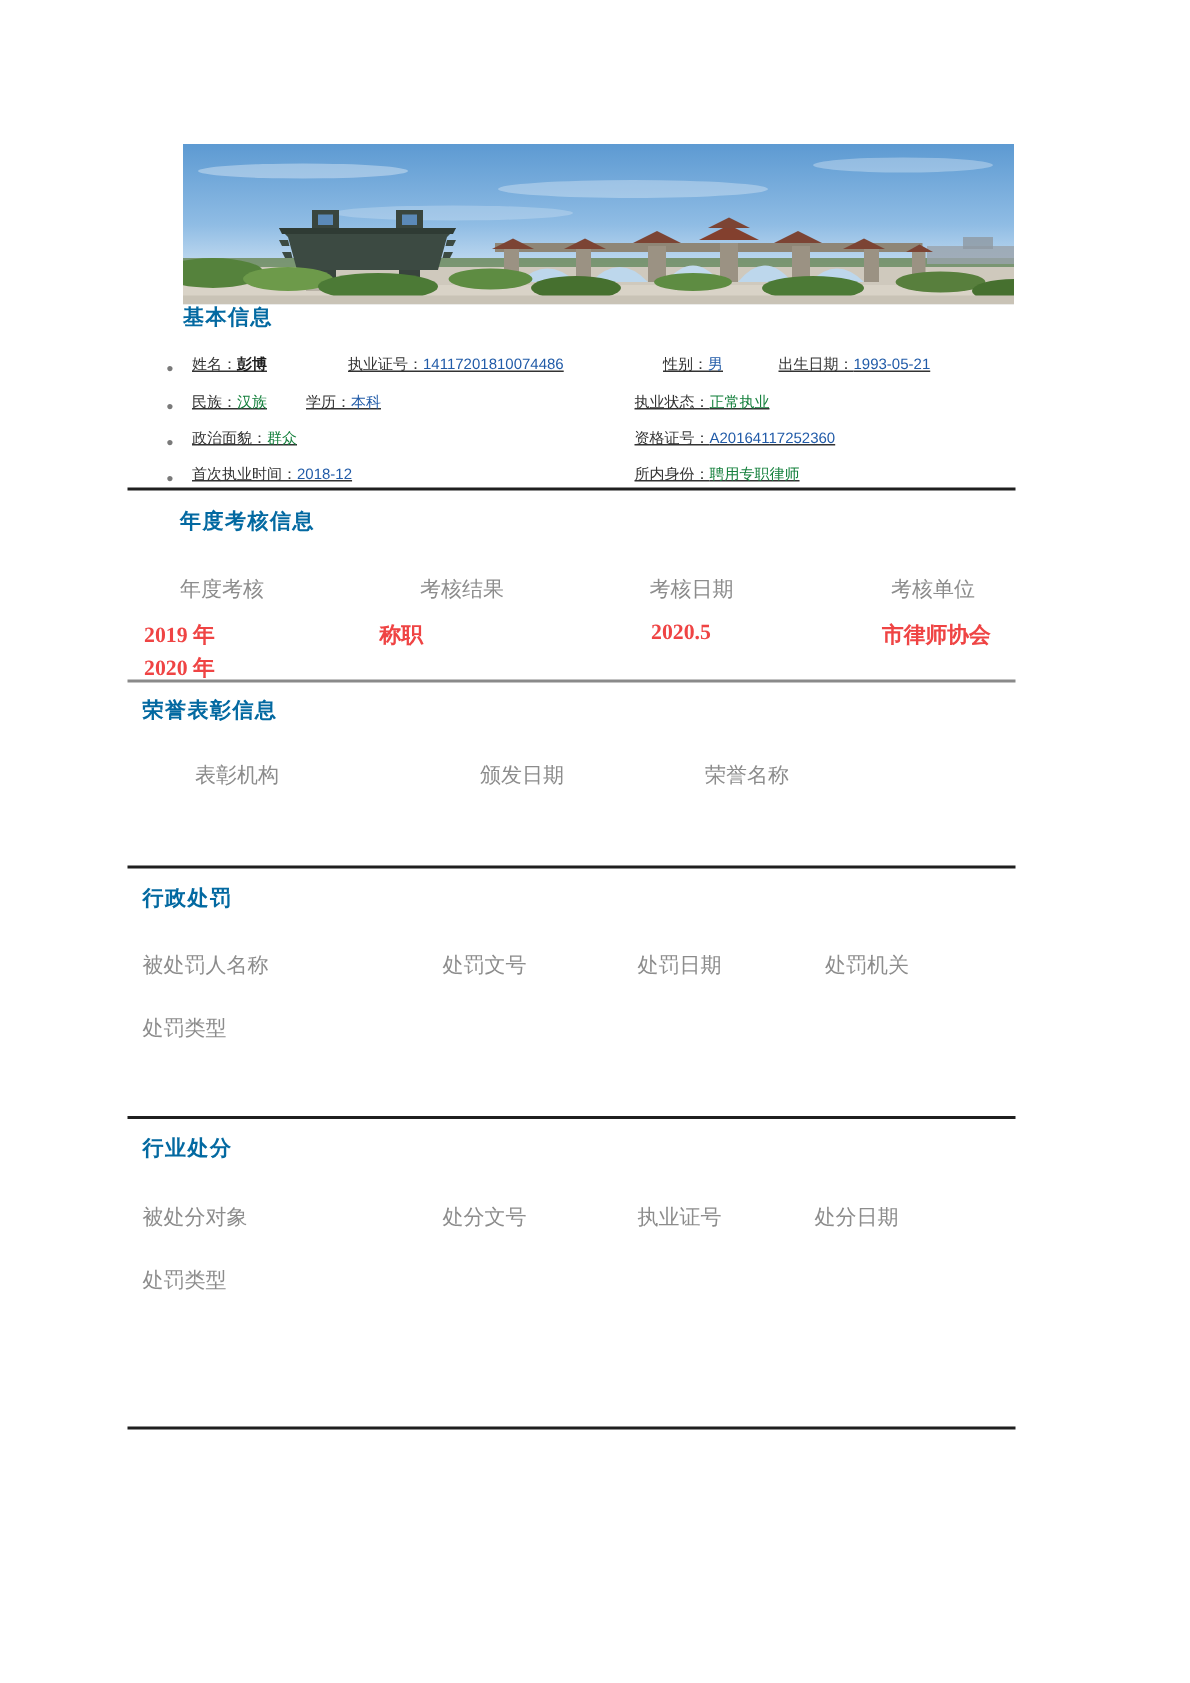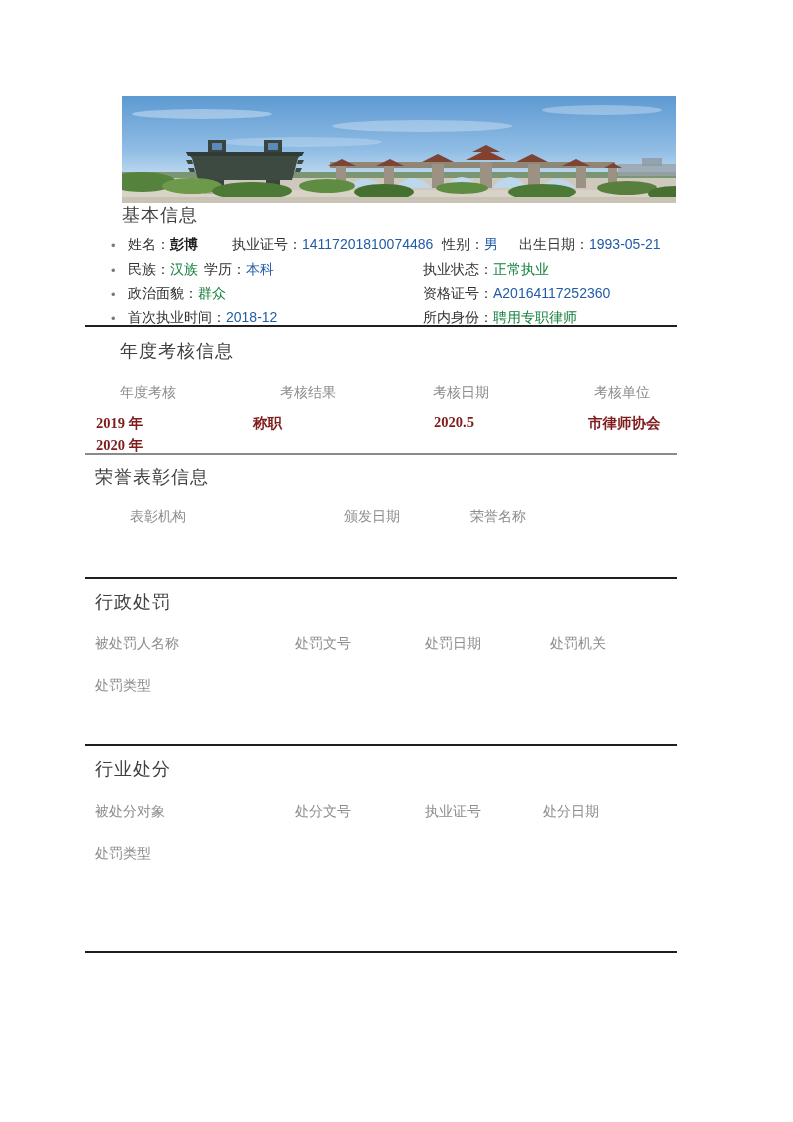--- a/index.html
+++ b/index.html
@@ -8,31 +8,31 @@
   .page {
     position:relative; width:793px; height:1122px; background:#ffffff;
     overflow:hidden; margin:0 auto;
   }
   .abs { position:absolute; white-space:nowrap; }
   .banner {
     position:absolute; left:122px; top:96px; width:554px; height:107px;
     overflow:hidden;
   }
   .sec-title {
-    font-size:18px; font-weight:normal; color:#404040; letter-spacing:1px;
+    font-size:14px; font-weight:bold; color:#0369a1; letter-spacing:1px;
   }
-  .field { font-size:14px; color:#333333; }
+  .field { font-size:10px; color:#333333;text-decoration:underline; }
   .field .lbl { color:#333333; }
   .field .val { color:#15803d; }
   .field .val.blue { color:#215ba8; }
   .field .val.bold { font-weight:bold; color:#1f1f1f; }
   .bullet { font-size:13px; color:#7a7a7a; }
   .th { font-size:14px; color:#8c8c8c; }
   .td-strong {
-    font-size:14.5px; font-weight:bold; color:#7f1d1d;
+    font-size:14.5px; font-weight:bold; color:#ef4444;
     font-family:"Liberation Serif","DejaVu Serif",serif;
   }
   .rule { position:absolute; height:2px; }
   .rule.dark { background:#1f1f1f; }
   .rule.gray { background:#8a8a8a; }
 </style>
 </head>
 <body>
 
 <div class="page">
@@ -142,21 +142,21 @@
   <div class="abs td-strong" style="left:253px; top:414px;">称职</div>
   <div class="abs td-strong" style="left:434px; top:414px;">2020.5</div>
   <div class="abs td-strong" style="left:588px; top:414px;">市律师协会</div>
   <div class="abs td-strong" style="left:96px; top:436px;">2020 年</div>
 
   <div class="rule gray" style="left:85px; top:453px; width:592px;"></div>
 
   <div class="abs sec-title" style="left:95px; top:465px;">荣誉表彰信息</div>
 
   <div class="abs th" style="left:130px; top:508px;">表彰机构</div>
-  <div class="abs th" style="left:344px; top:508px;">颁发日期</div>
+  <div class="abs th" style="left:320px; top:508px;">颁发日期</div>
   <div class="abs th" style="left:470px; top:508px;">荣誉名称</div>
 
   <div class="rule dark" style="left:85px; top:577px; width:592px;"></div>
 
   <div class="abs sec-title" style="left:95px; top:590px;">行政处罚</div>
 
   <div class="abs th" style="left:95px; top:635px;">被处罚人名称</div>
   <div class="abs th" style="left:295px; top:635px;">处罚文号</div>
   <div class="abs th" style="left:425px; top:635px;">处罚日期</div>
   <div class="abs th" style="left:550px; top:635px;">处罚机关</div>

